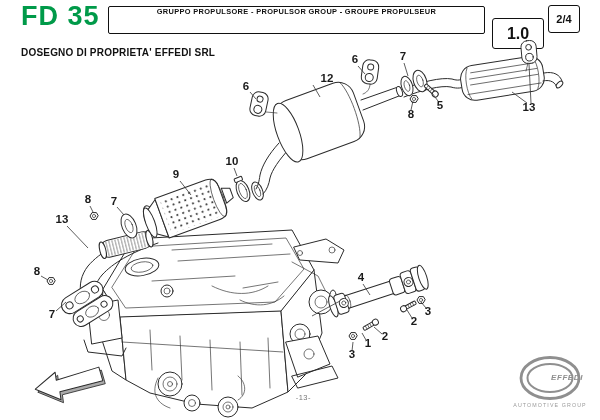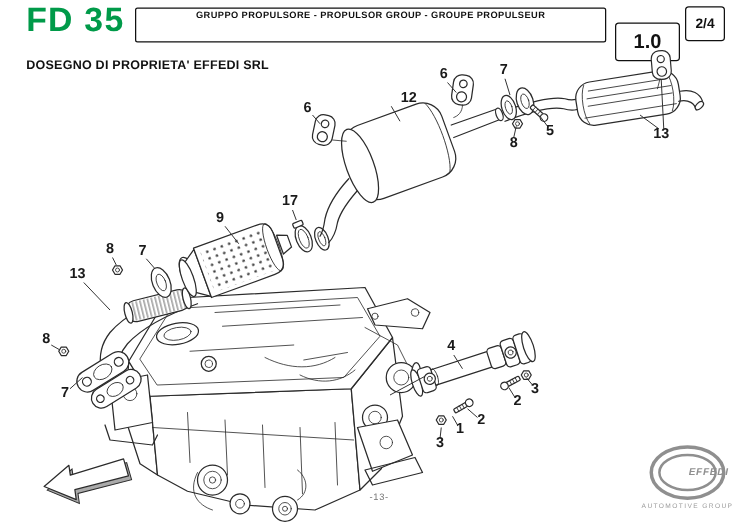--- a/index.html
+++ b/index.html
@@ -302,21 +302,21 @@
   </svg>
 
   <div class="callout-layer">
       <span class="callout" style="left: 246px; top: 87px;">6</span>
       <span class="callout" style="left: 327px; top: 79px;">12</span>
       <span class="callout" style="left: 355px; top: 60px;">6</span>
       <span class="callout" style="left: 403px; top: 57px;">7</span>
       <span class="callout" style="left: 411px; top: 115px;">8</span>
       <span class="callout" style="left: 440px; top: 106px;">5</span>
       <span class="callout" style="left: 502px; top: 108px; margin-left: 27px;">13</span>
-      <span class="callout" style="left: 232px; top: 162px;">17</span>
+      <span class="callout" style="left: 232px; top: 162px;">10</span>
       <span class="callout" style="left: 176px; top: 175px;">9</span>
       <span class="callout" style="left: 114px; top: 202px;">7</span>
       <span class="callout" style="left: 88px; top: 200px;">8</span>
       <span class="callout" style="left: 62px; top: 220px;">13</span>
       <span class="callout" style="left: 37px; top: 272px;">8</span>
       <span class="callout" style="left: 52px; top: 315px;">7</span>
       <span class="callout" style="left: 361px; top: 278px;">4</span>
       <span class="callout" style="left: 428px; top: 312px;">3</span>
       <span class="callout" style="left: 414px; top: 322px;">2</span>
       <span class="callout" style="left: 385px; top: 337px;">2</span>

